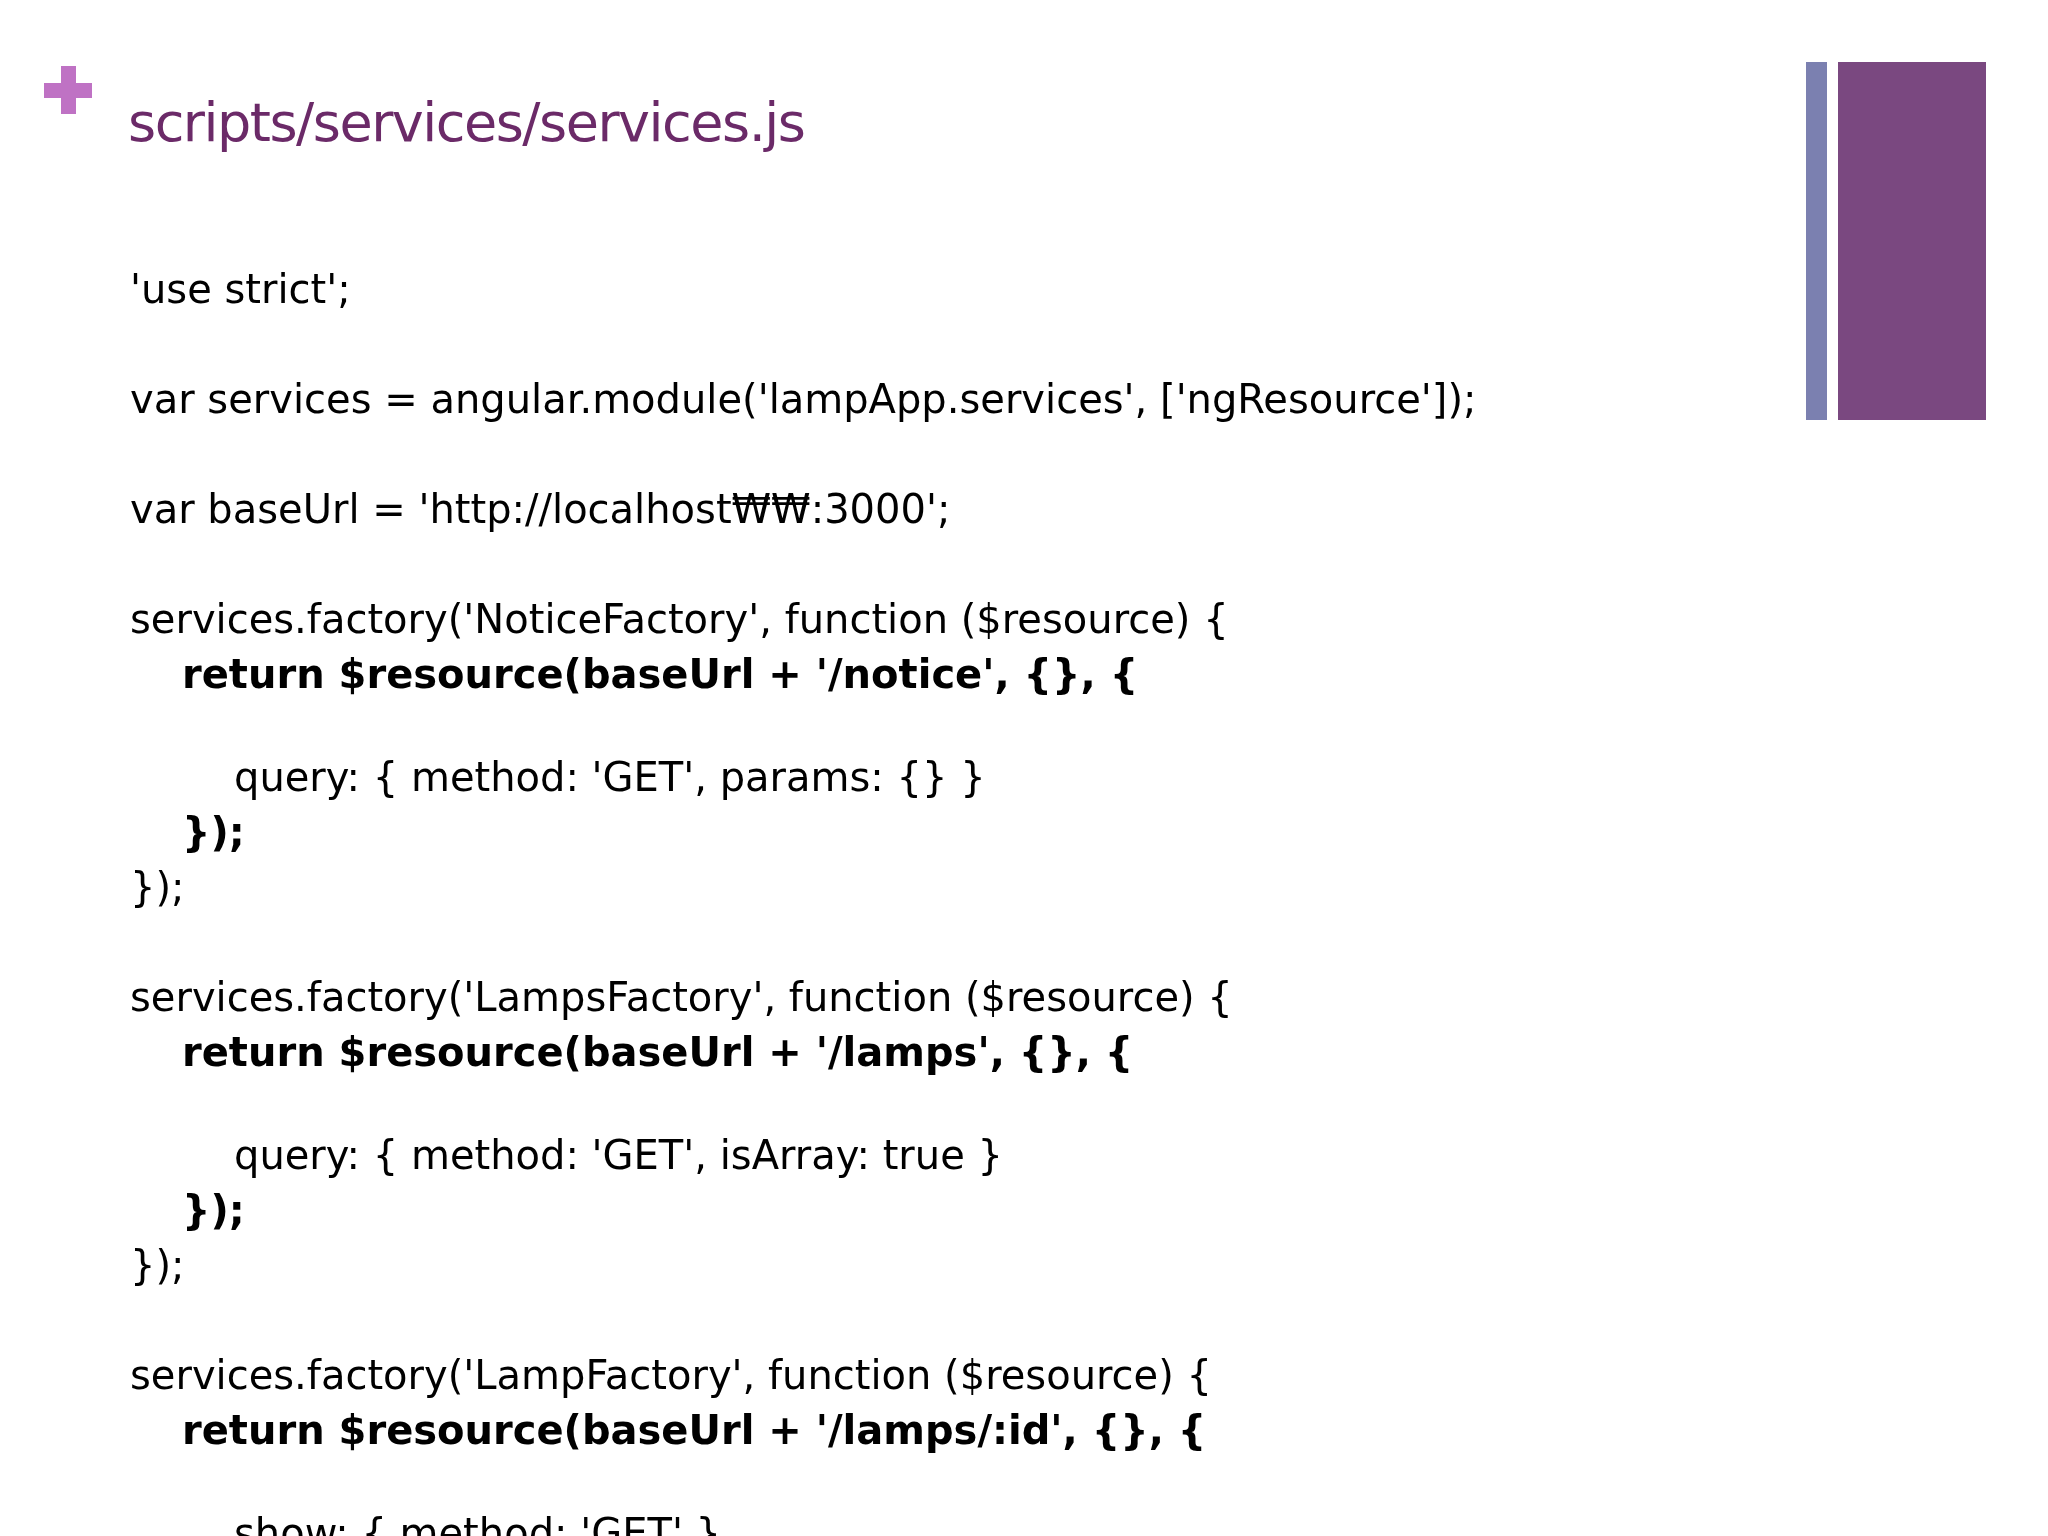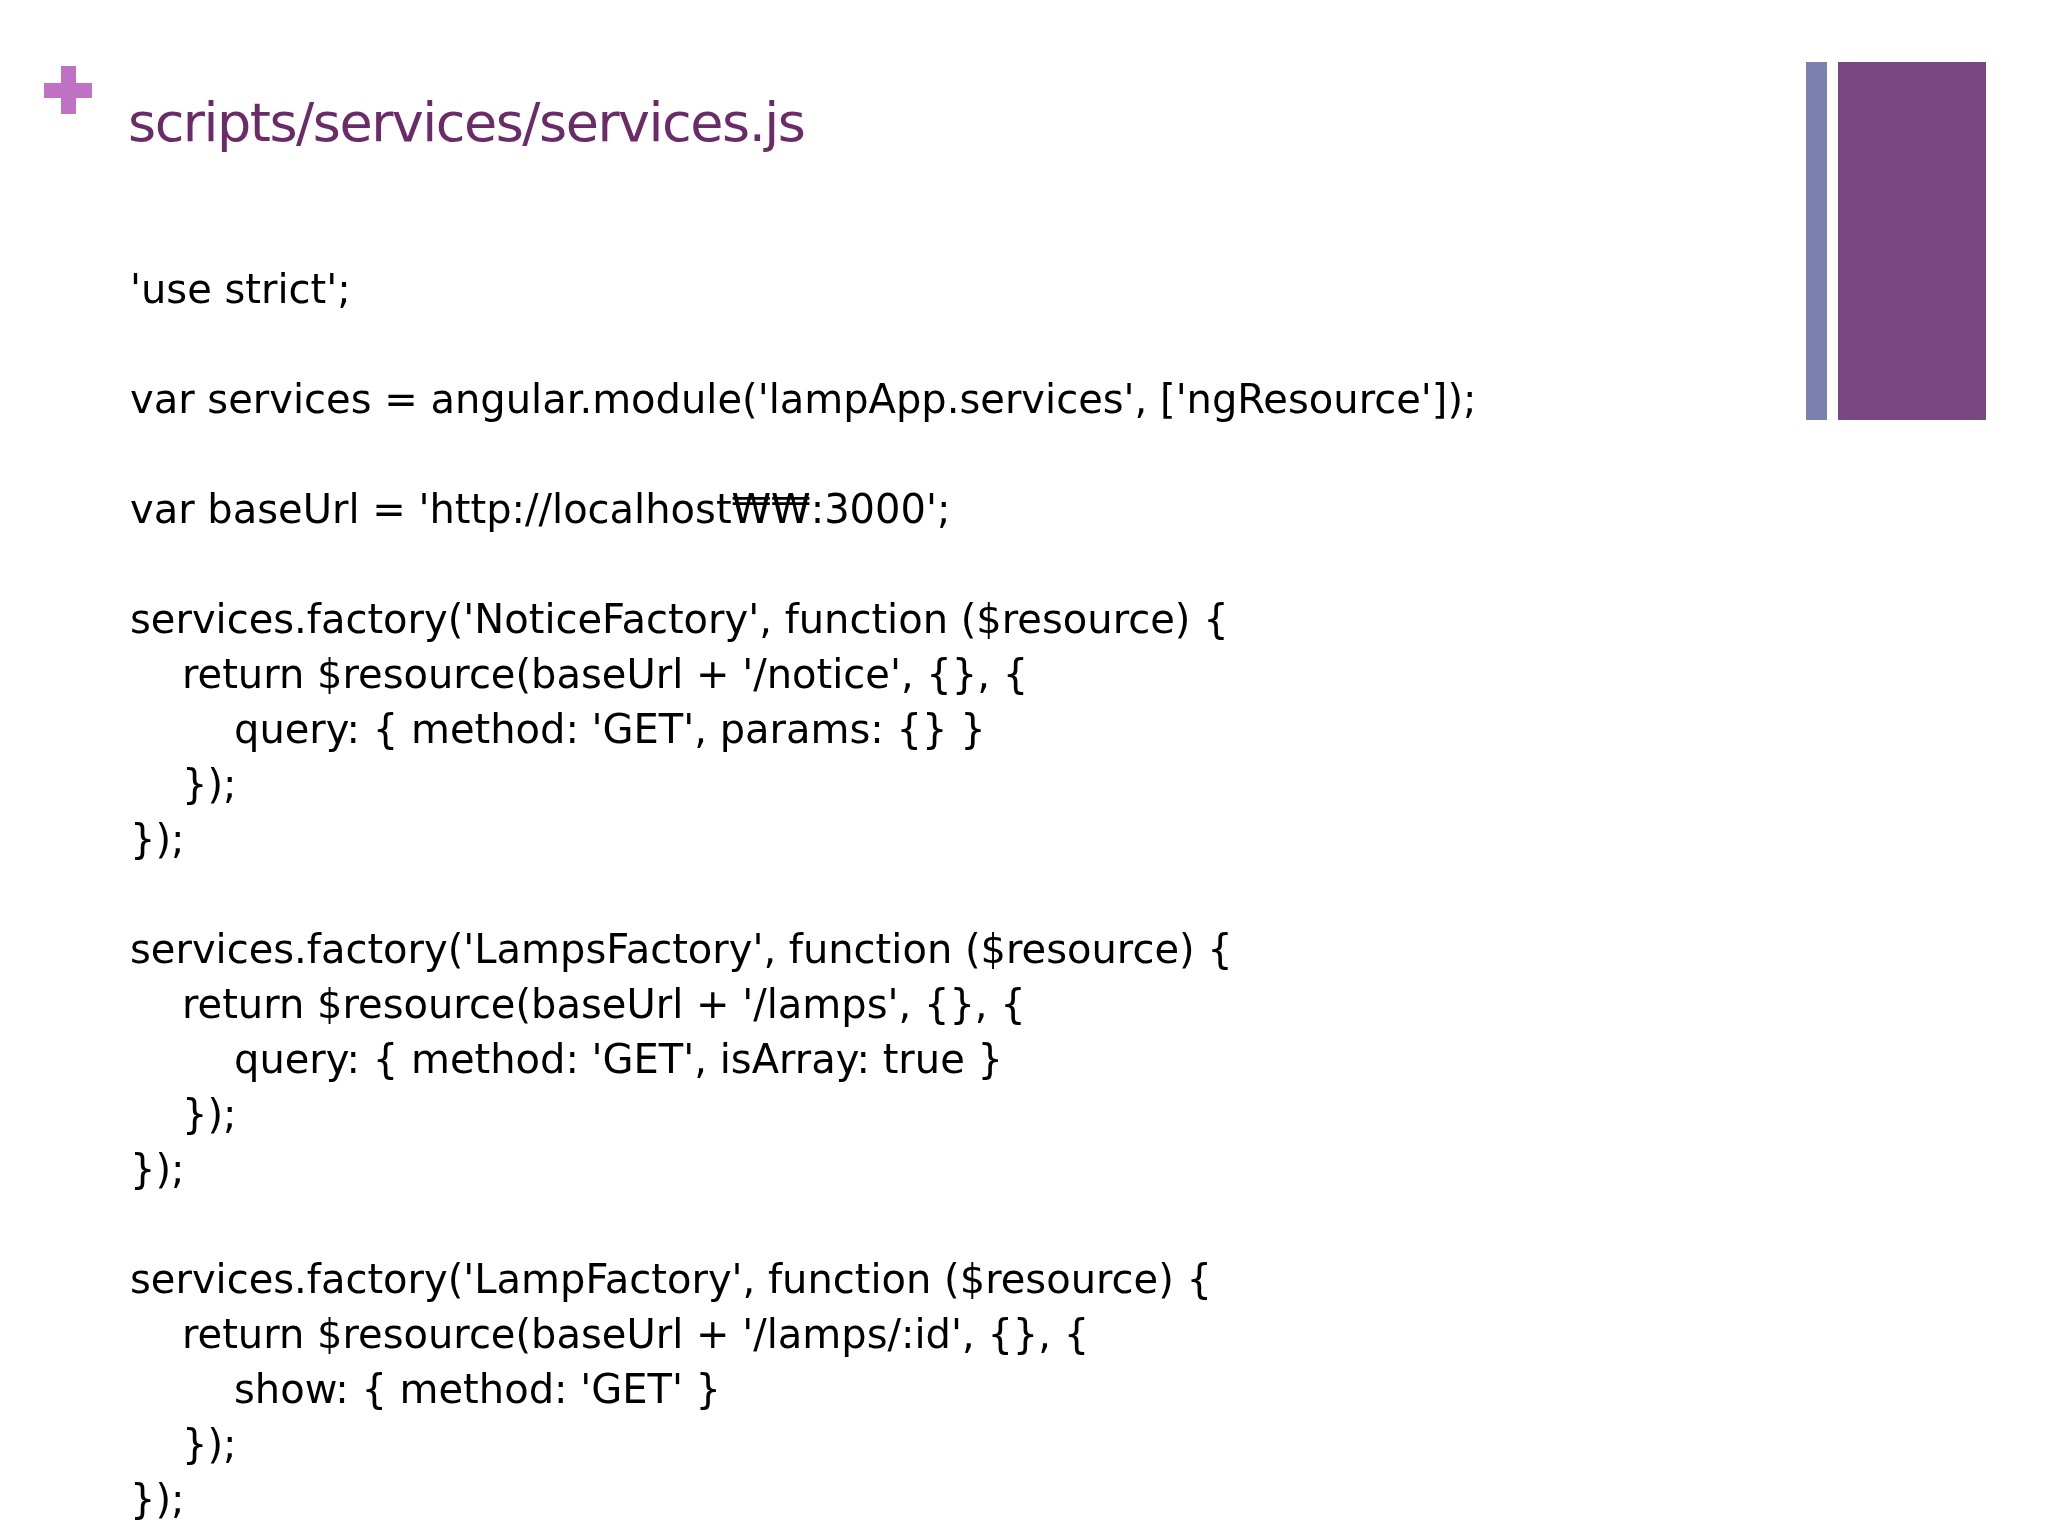--- a/index.html
+++ b/index.html
@@ -91,22 +91,22 @@
     color: #000000;
     white-space: pre;
   }
   .code-line {
     height: 55px;
     white-space: pre;
   }
   .code-line.blank {
     height: 55px;
   }
-  .indent-1 { padding-left: 52px; }
-  .indent-2 { padding-left: 104px; }
+  .indent-1 { padding-left: 52px; font-weight: bold; }
+  .indent-2 { padding-left: 104px; margin-top: 48px; }
 </style>
 </head>
 <body>
 
 <div id="slide">
 
   <div id="deco-bars">
     <div class="deco-thin"></div>
     <div class="deco-block"></div>
   </div>

